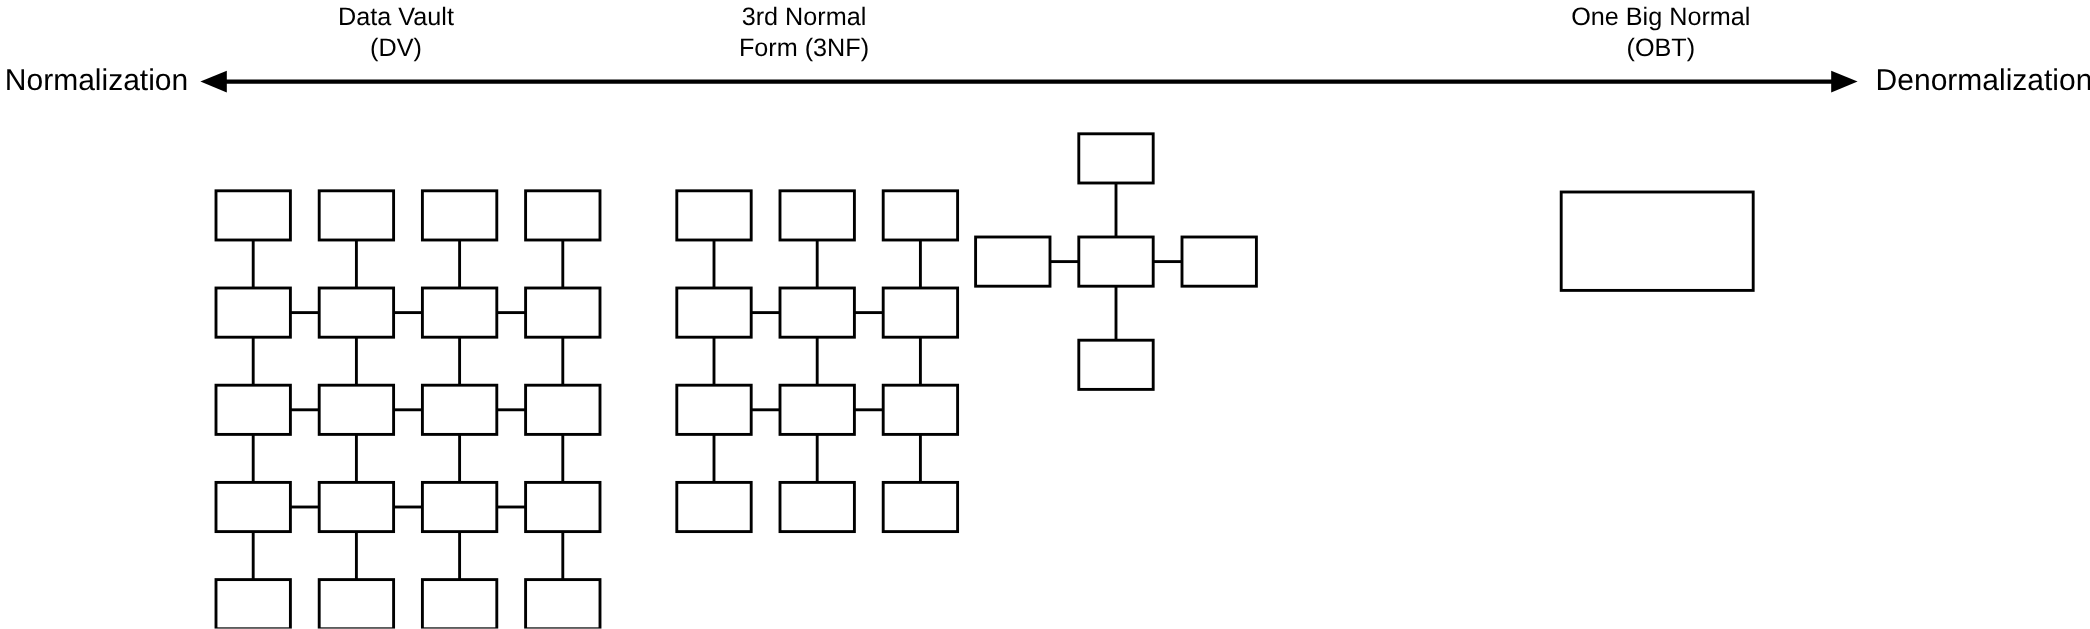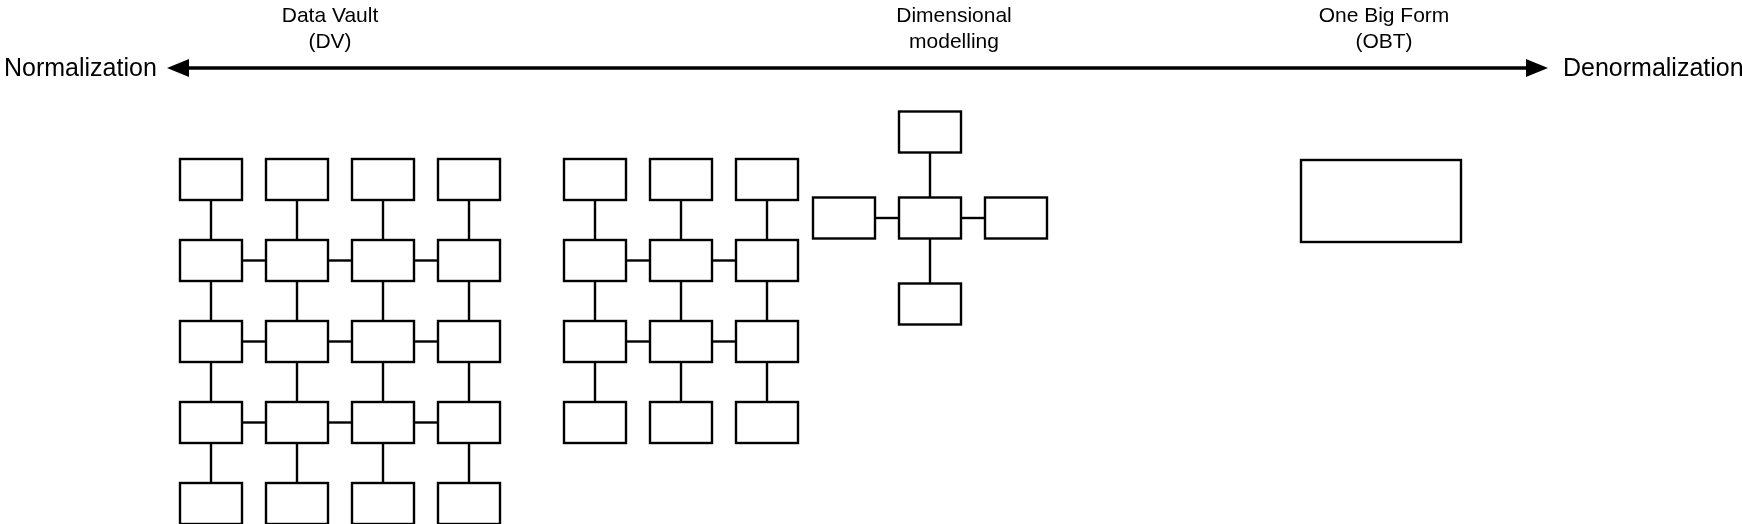--- a/index.html
+++ b/index.html
@@ -79,25 +79,25 @@
 
 <div id="canvas">
 
   <div class="axis-label" id="label-normalization">Normalization</div>
 
   <div class="axis-label" id="label-denormalization">Denormalization</div>
 
   <div class="stage-caption" id="caption-dv">Data Vault
 (DV)</div>
 
+  <div class="stage-caption" id="caption-3nf">3rd Normal
+Form (3NF)</div>
 
-  <div class="stage-caption" id="caption-dim">Dimensional
-modelling</div>
 
-  <div class="stage-caption" id="caption-obt">One Big Form
+  <div class="stage-caption" id="caption-obt">One Big Normal
 (OBT)</div>
 
   <svg class="diagram" viewBox="0 0 1742 524" xmlns="http://www.w3.org/2000/svg">
     <g id="axis-group">
         <line x1="184" y1="68" x2="1531" y2="68" class="axis-arrow"></line>
         <polygon points="167,68 189,59 189,77" class="arrow-head"></polygon>
         <polygon points="1548,68 1526,59 1526,77" class="arrow-head"></polygon>
       </g>
     <g id="links-group">
         <line x1="211" y1="200" x2="211" y2="240" class="link"></line>

